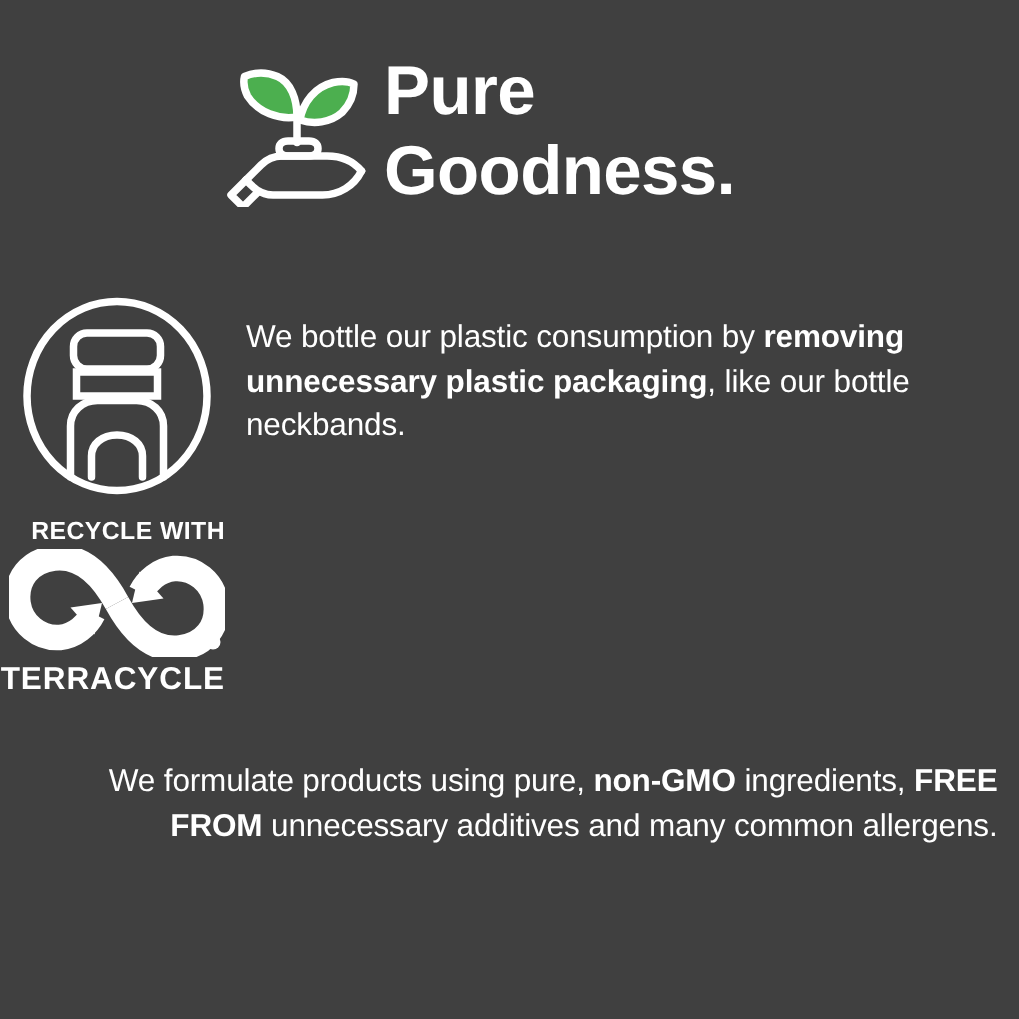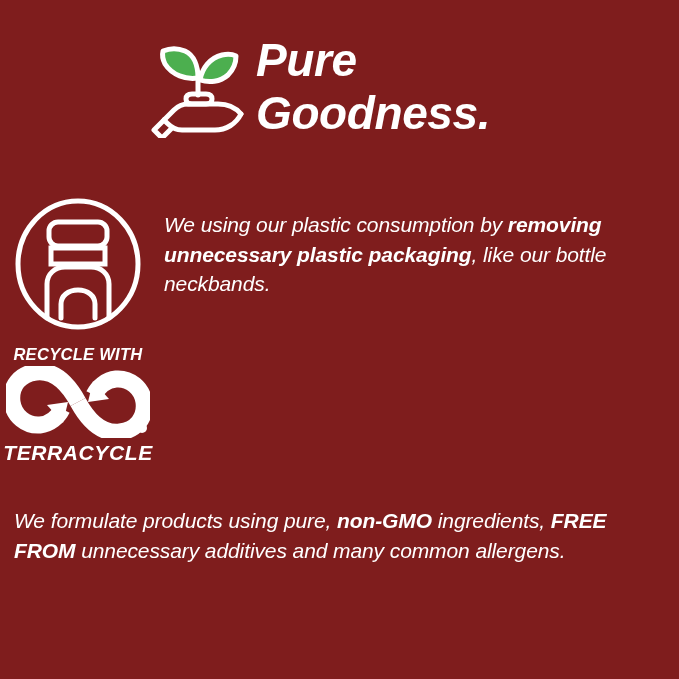--- a/index.html
+++ b/index.html
@@ -84,28 +84,28 @@
   }
   .row-text b { font-weight: 700; }
   .row-text sup {
     font-size: 0.55em;
     vertical-align: super;
     line-height: 0;
     font-weight: 700;
   }
   .row-1 .row-text { padding-top: 14px; }
   .row-2 .row-text { padding-top: 16px; }
-  .row-3 .row-text { padding-top: 10px; }
+  .row-3 .row-text { padding-top: 10px; text-align: right; }
 
   
   .tc-logo {
     width: 144px;
     display: flex;
     flex-direction: column;
-    align-items: center;
+    align-items: flex-end;
   }
   .tc-top, .tc-bottom {
     font-weight: 700;
     color: #ffffff;
     text-align: center;
     white-space: nowrap;
   }
   .tc-top {
     font-size: 16.5px;
     letter-spacing: 0.3px;
@@ -116,21 +116,21 @@
     letter-spacing: 0.6px;
     line-height: 23px;
     margin-top: 2px;
   }
   .tc-mark { position: relative; width: 144px; height: 72px; margin: 3px 0 1px 0; }
   .tc-mark svg { display: block; }
 </style>
 </head>
 <body>
 
-<div id="poster" style="background: #7f1d1d; color: rgb(255, 255, 255); font-style: italic;">
+<div id="poster" style="background: #404040; color: rgb(255, 255, 255);">
 
   <div class="brand">
     <div class="brand-mark">
       <svg viewBox="0 0 104 104" xmlns="http://www.w3.org/2000/svg" aria-hidden="true">
 
         <path d="M50 44 C38 46 24 41 17 30 C15 26 14 21 15 17 C22 14 30 14 37 17 C46 21 50 32 50 44 Z" fill="#4caf4f" stroke="#ffffff" stroke-width="5" stroke-linejoin="round"></path>
 
         <path d="M52 46 C54 34 62 24 74 21 C79 20 84 20 88 22 C88 29 85 36 80 41 C72 48 61 49 52 46 Z" fill="#4caf4f" stroke="#ffffff" stroke-width="5" stroke-linejoin="round"></path>
 
         <path d="M50 44 C50 52 50 56 50 61" stroke="#ffffff" stroke-width="5" fill="none" stroke-linecap="round"></path>
@@ -154,21 +154,21 @@
 
         <rect x="36" y="26" width="58" height="24" rx="9" fill="none" stroke="#ffffff" stroke-width="5"></rect>
 
         <rect x="38" y="52" width="54" height="16" fill="none" stroke="#ffffff" stroke-width="5"></rect>
 
         <path d="M34 122 L34 88 C34 78 42 71 52 71 L78 71 C88 71 96 78 96 88 L96 122" fill="none" stroke="#ffffff" stroke-width="5" stroke-linecap="round" stroke-linejoin="round"></path>
 
         <path d="M48 122 L48 108 C48 100 55 94 65 94 C75 94 82 100 82 108 L82 122" fill="none" stroke="#ffffff" stroke-width="5" stroke-linecap="round" stroke-linejoin="round"></path>
       </svg>
     </div>
-    <div class="row-text"><span>We using our plastic consumption by </span><b>removing unnecessary plastic packaging</b><span>, like our bottle neckbands.</span></div>
+    <div class="row-text"><span>We bottle our plastic consumption by </span><b>removing unnecessary plastic packaging</b><span>, like our bottle neckbands.</span></div>
   </div>
 
   <div class="row row-2">
     <div class="row-icon">
       <div class="tc-logo">
         <div class="tc-top">RECYCLE WITH</div>
         <div class="tc-mark">
           <svg width="144" height="72" viewBox="0 0 144 72" xmlns="http://www.w3.org/2000/svg" aria-hidden="true">
 
             <path d="M72 36 C60 14 46 4 30 6 C14 8 4 20 6 36 C8 50 20 60 34 59 C44 58 52 51 56 43" fill="none" stroke="#ffffff" stroke-width="17" stroke-linecap="butt"></path>

